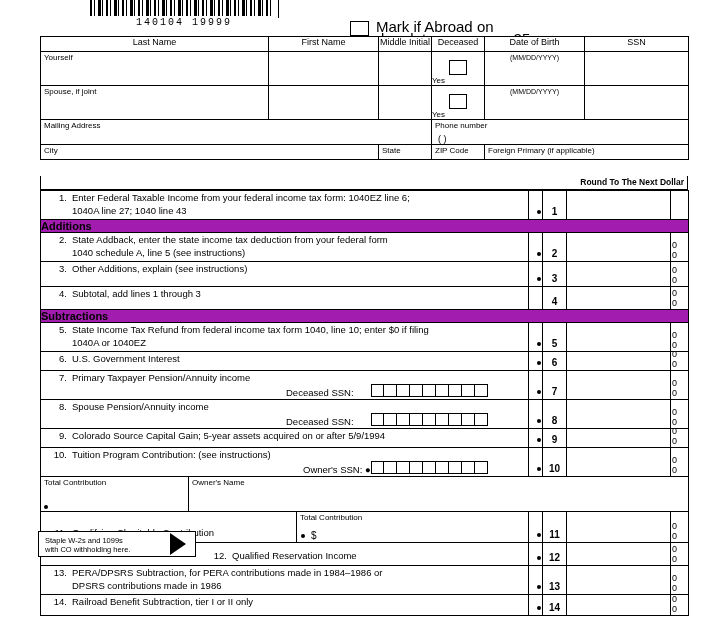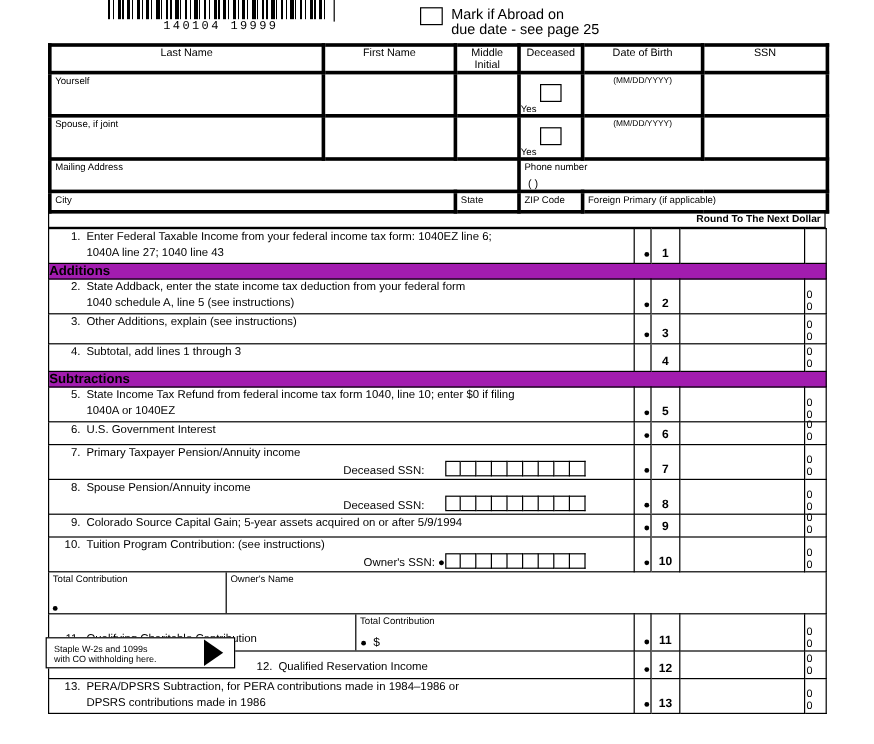--- a/index.html
+++ b/index.html
@@ -53,22 +53,22 @@
   .vline-left {
     position: absolute;
     left: 278px;
     top: -40px;
     height: 58px;
     border-left: 1px solid #000;
   }
   .abroad {
     position: absolute;
     left: 350px;
-    top: 6px;
-    font-size: 12px;
+    top: 21px;
+    font-size: 15px;
     line-height: 12px;
   }
   .abroad .chk {
     position: absolute;
     left: 0px;
     top: 0px;
     width: 17px;
     height: 13px;
     border: 1px solid #000;
   }
@@ -80,21 +80,21 @@
   
   .formtbl {
     position: absolute;
     left: 40px;
     top: 36px;
     width: 648px;
     border-collapse: collapse;
     table-layout: fixed;
   }
   .formtbl td {
-    border: 3px solid #000000;
+    border: 1px solid #000000;
     vertical-align: top;
     padding: 0;
     height: 14px;
   }
   .hdrcell {
     text-align: center;
     font-size: 9px;
     padding: 2px 0 1px;
     background: #fff;
   }
@@ -659,20 +659,35 @@
           </td>
       <td class="numcol">
             <span class="nm">13</span>
           </td>
       <td class="amtcol"></td>
       <td class="centscol">
             <span class="cc">0 0</span>
           </td>
     </tr>
 
+    <tr>
+      <td class="desc" style="height:20px">
+        <span class="no">14.</span><span class="body">Railroad Benefit Subtraction, tier I or II only</span>
+      </td>
+      <td class="bullet">
+            <span class="dot"></span>
+          </td>
+      <td class="numcol">
+            <span class="nm">14</span>
+          </td>
+      <td class="amtcol"></td>
+      <td class="centscol">
+            <span class="cc">0 0</span>
+          </td>
+    </tr>
   </tbody>
     </table>
 
   <div class="staple">
     <div>Staple W-2s and 1099s</div>
     <div>with CO withholding here.</div>
   </div>
   <div class="staple-arrow"></div>
 
 </div>

